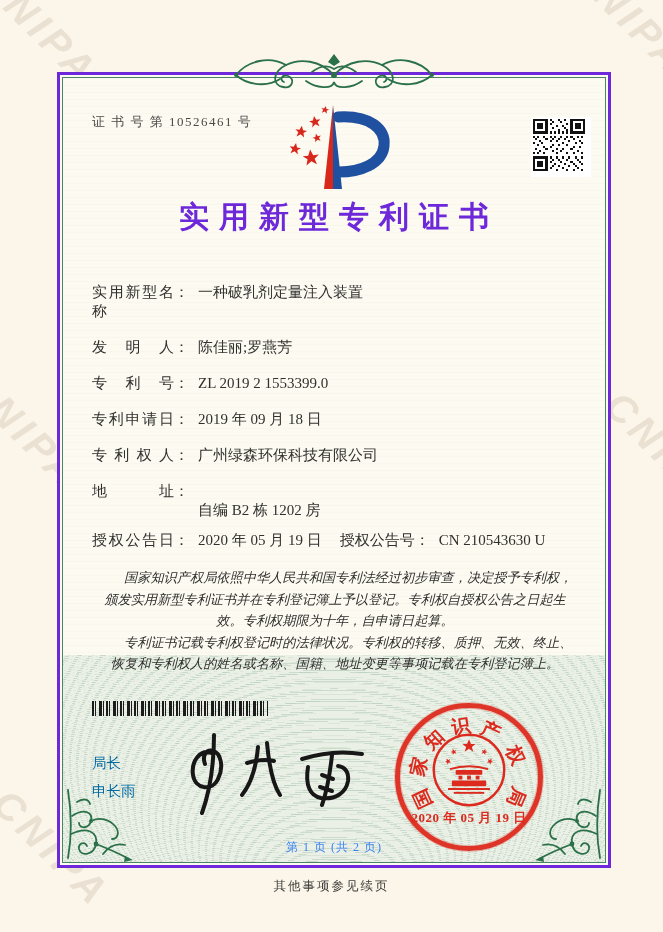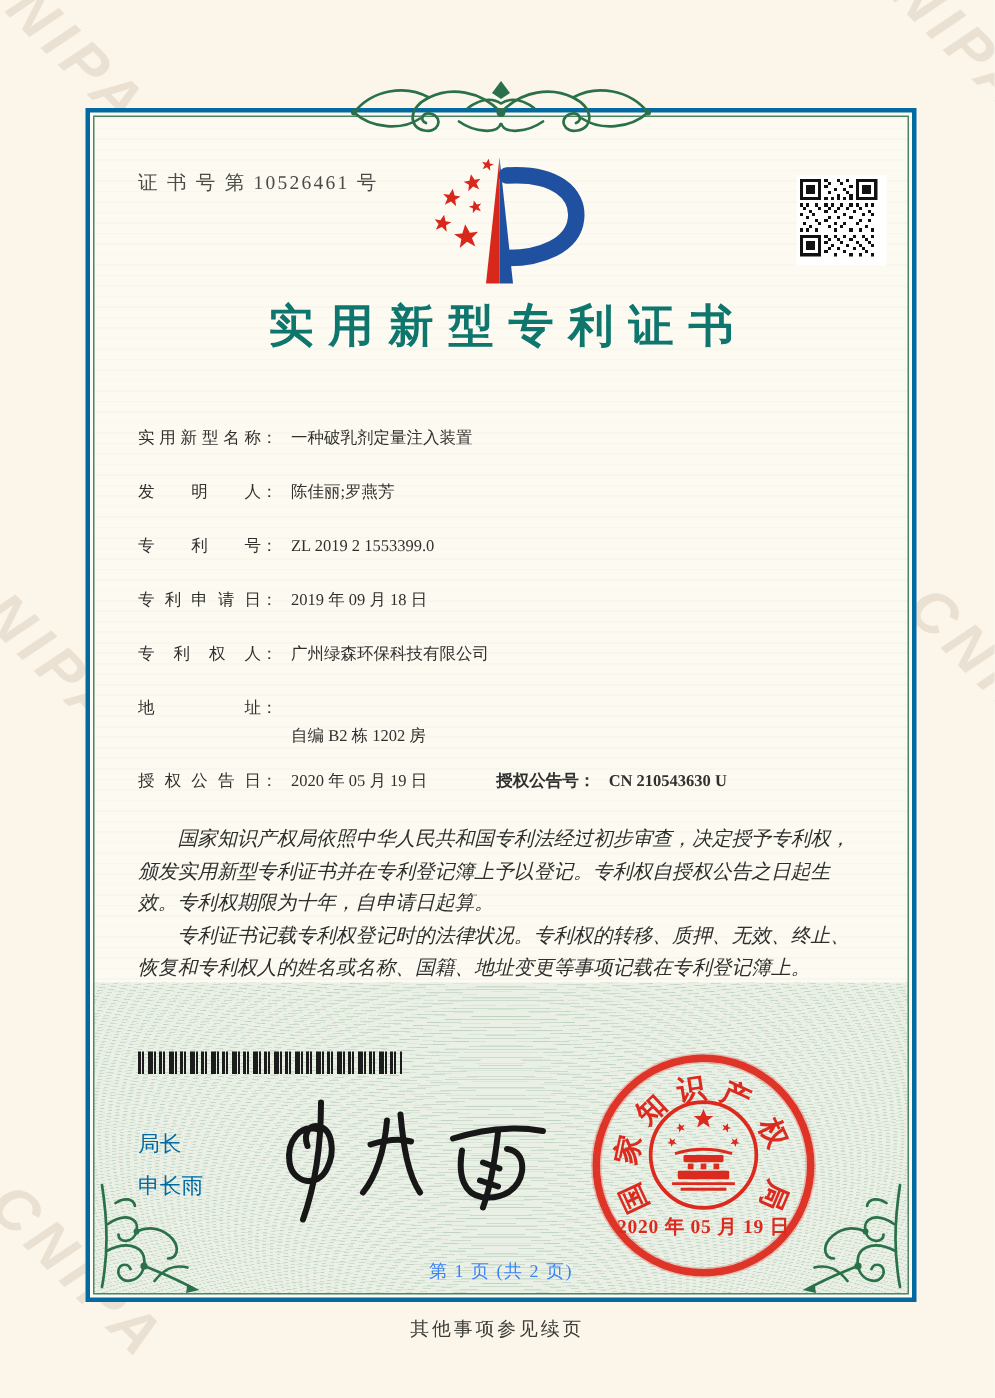--- a/index.html
+++ b/index.html
@@ -11,21 +11,21 @@
   
   .wm{
     position:absolute;z-index:0;white-space:nowrap;
     font:italic 700 40px "Liberation Sans","DejaVu Sans",sans-serif;
     color:rgba(198,182,158,.32);letter-spacing:5px;
     transform:rotate(45deg);
   }
   
   .frame{
     position:absolute;left:57px;top:72px;width:548px;height:790px;
-    border:3px solid #0369a1;background:#fdfaf2;z-index:1;
+    border:3px solid #6d28d9;background:#fdfaf2;z-index:1;
   }
   .frame::before{
     content:"";position:absolute;inset:2px;border:1px solid #4c8565;pointer-events:none;z-index:3;
   }
   .paper-tex{
     position:absolute;inset:2px;z-index:0;opacity:.45;
     background:repeating-linear-gradient(0deg,rgba(195,190,172,.14) 0 1px,rgba(0,0,0,0) 1px 7px);
   }
   .guilloche{
     position:absolute;left:2px;right:2px;bottom:2px;height:208px;z-index:0;
@@ -39,33 +39,33 @@
     position:absolute;left:32px;top:38px;z-index:4;
     font-size:13px;letter-spacing:1.5px;color:#4a4a46;
   }
   .logo{position:absolute;left:50%;top:26px;transform:translateX(-50%);z-index:2;}
   .qr{
     position:absolute;right:17px;top:42px;width:56px;height:56px;z-index:2;
     background:#fff;padding:2px;
   }
   .title{
     position:absolute;left:0;right:0;top:122px;z-index:4;
-    text-align:center;font-size:30px;font-weight:700;color:#0f766e;
+    text-align:center;font-size:30px;font-weight:700;color:#6d28d9;
     letter-spacing:10px;text-indent:10px;
   }
   
   .content{position:absolute;left:32px;right:30px;top:208px;z-index:4;color:#30302e;}
-  .frow{display:flex;font-size:11px;line-height:19px;margin-bottom:17px;}
+  .frow{display:flex;font-size:15px;line-height:19px;margin-bottom:17px;}
   .flabel{display:inline-block;width:82px;text-align:justify;text-align-last:justify;}
   .fcolon{display:inline-block;}
   .fval{margin-left:9px;}
   .frow.addr{margin-bottom:11px;}
-  .grp2{margin-left:46px;display:flex;font-weight:bold;}
+  .grp2{margin-left:18px;display:flex;}
   .paras{margin-top:12px;font-size:13.2px;line-height:21.5px;font-style:italic;color:#2e2e2c;}
-  .paras p{margin:0;text-indent:2em;}
+  .paras p{margin:0;text-indent:2em;text-align:center;}
   
   .barcode{
     position:absolute;left:32px;top:626px;width:176px;height:15px;z-index:4;
     background:repeating-linear-gradient(90deg,
       #1c1c1c 0 2px,rgba(0,0,0,0) 2px 3px,
       #1c1c1c 3px 4px,rgba(0,0,0,0) 4px 7px,
       #1c1c1c 7px 10px,rgba(0,0,0,0) 10px 11px,
       #1c1c1c 11px 12px,rgba(0,0,0,0) 12px 14px);
   }
   .director{

